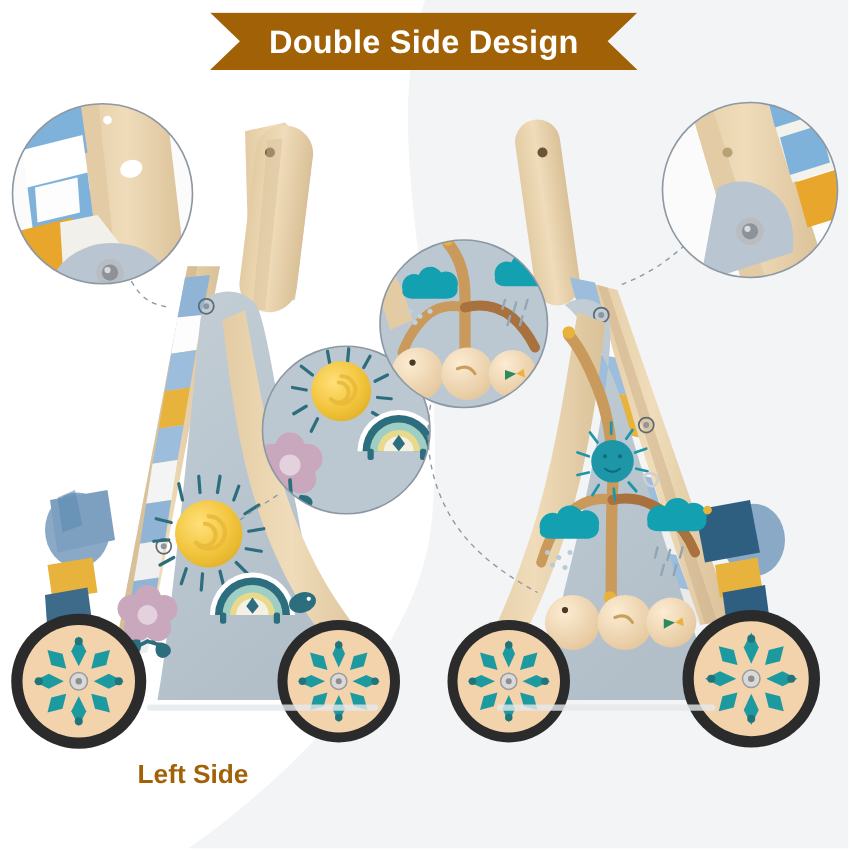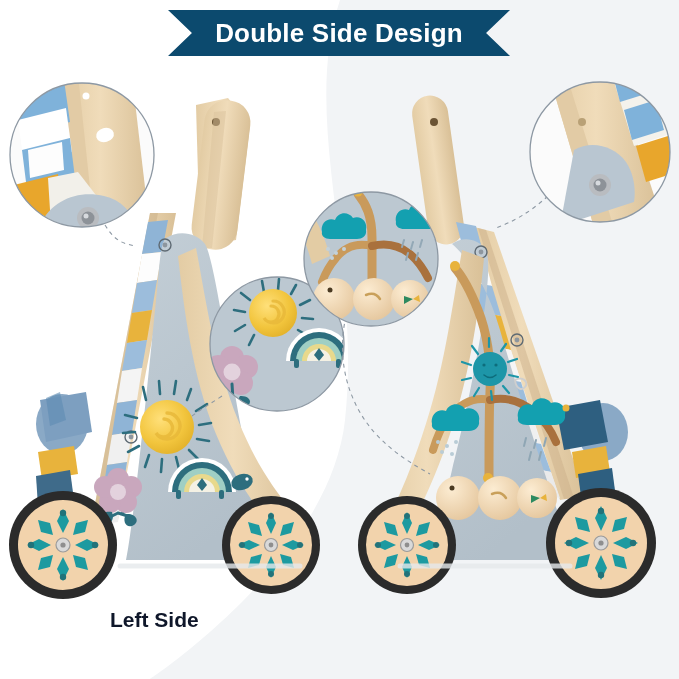--- a/index.html
+++ b/index.html
@@ -19,33 +19,33 @@
   }
   .bg-white-curve{
     position:absolute;inset:0;
     background:#ffffff;
     clip-path: path("M0,0 L330,0 C292,130 352,270 335,420 C318,565 140,679 140,679 L0,679 Z");
   }
 
   
   .ribbon{
     position:absolute;left:168px;top:10px;width:342px;height:46px;
-    background:#0c4a6e;
+    background:#a16207;
     clip-path: polygon(0% 0%, 100% 0%, 93% 50%, 100% 100%, 0% 100%, 7% 50%);
     display:flex;align-items:center;justify-content:center;
     z-index:40;
   }
   .ribbon-text{
     color:#ffffff;font-size:26px;font-weight:bold;letter-spacing:.2px;
     white-space:nowrap;
   }
 
   
   .side-label{
-    position:absolute;color:#0f172a;font-size:21px;font-weight:bold;
+    position:absolute;color:#a16207;font-size:21px;font-weight:bold;
     z-index:35;
   }
   #label-left{left:110px;top:608px;}
   #label-right{left:437px;top:608px;}
 
   
   .art{position:absolute;left:0;top:0;width:679px;height:679px;}
 </style>
 </head>
 <body>

